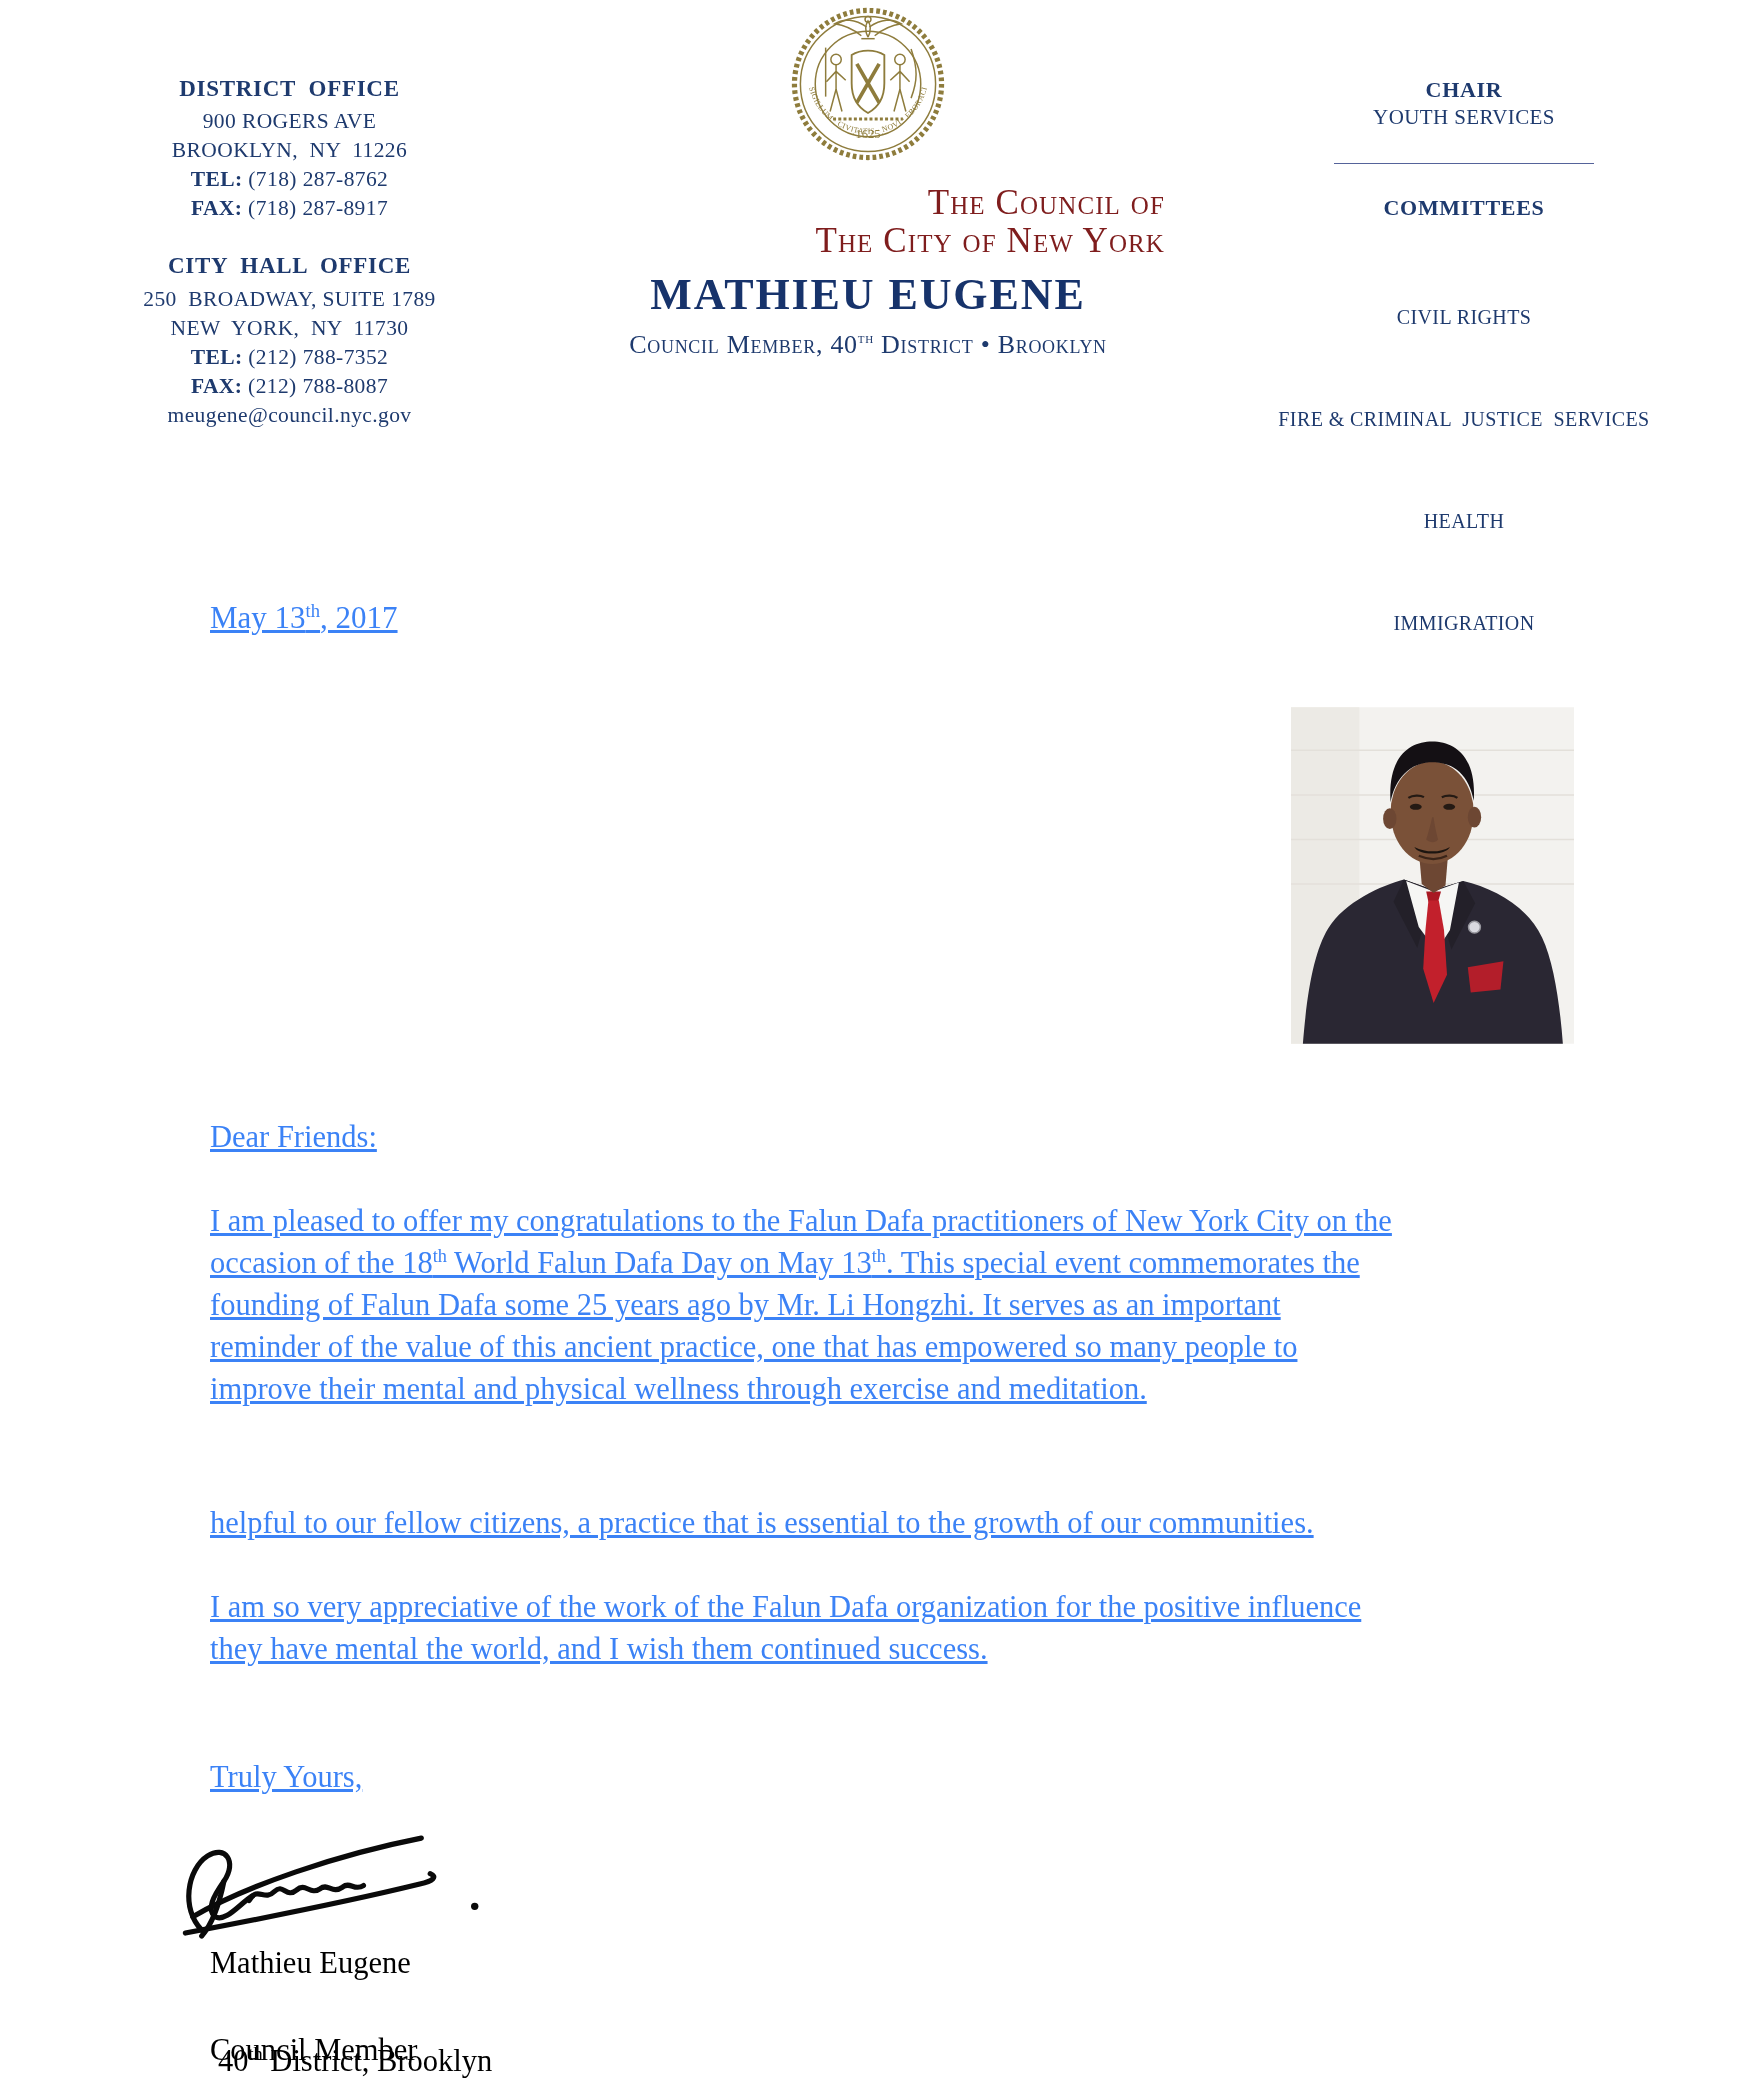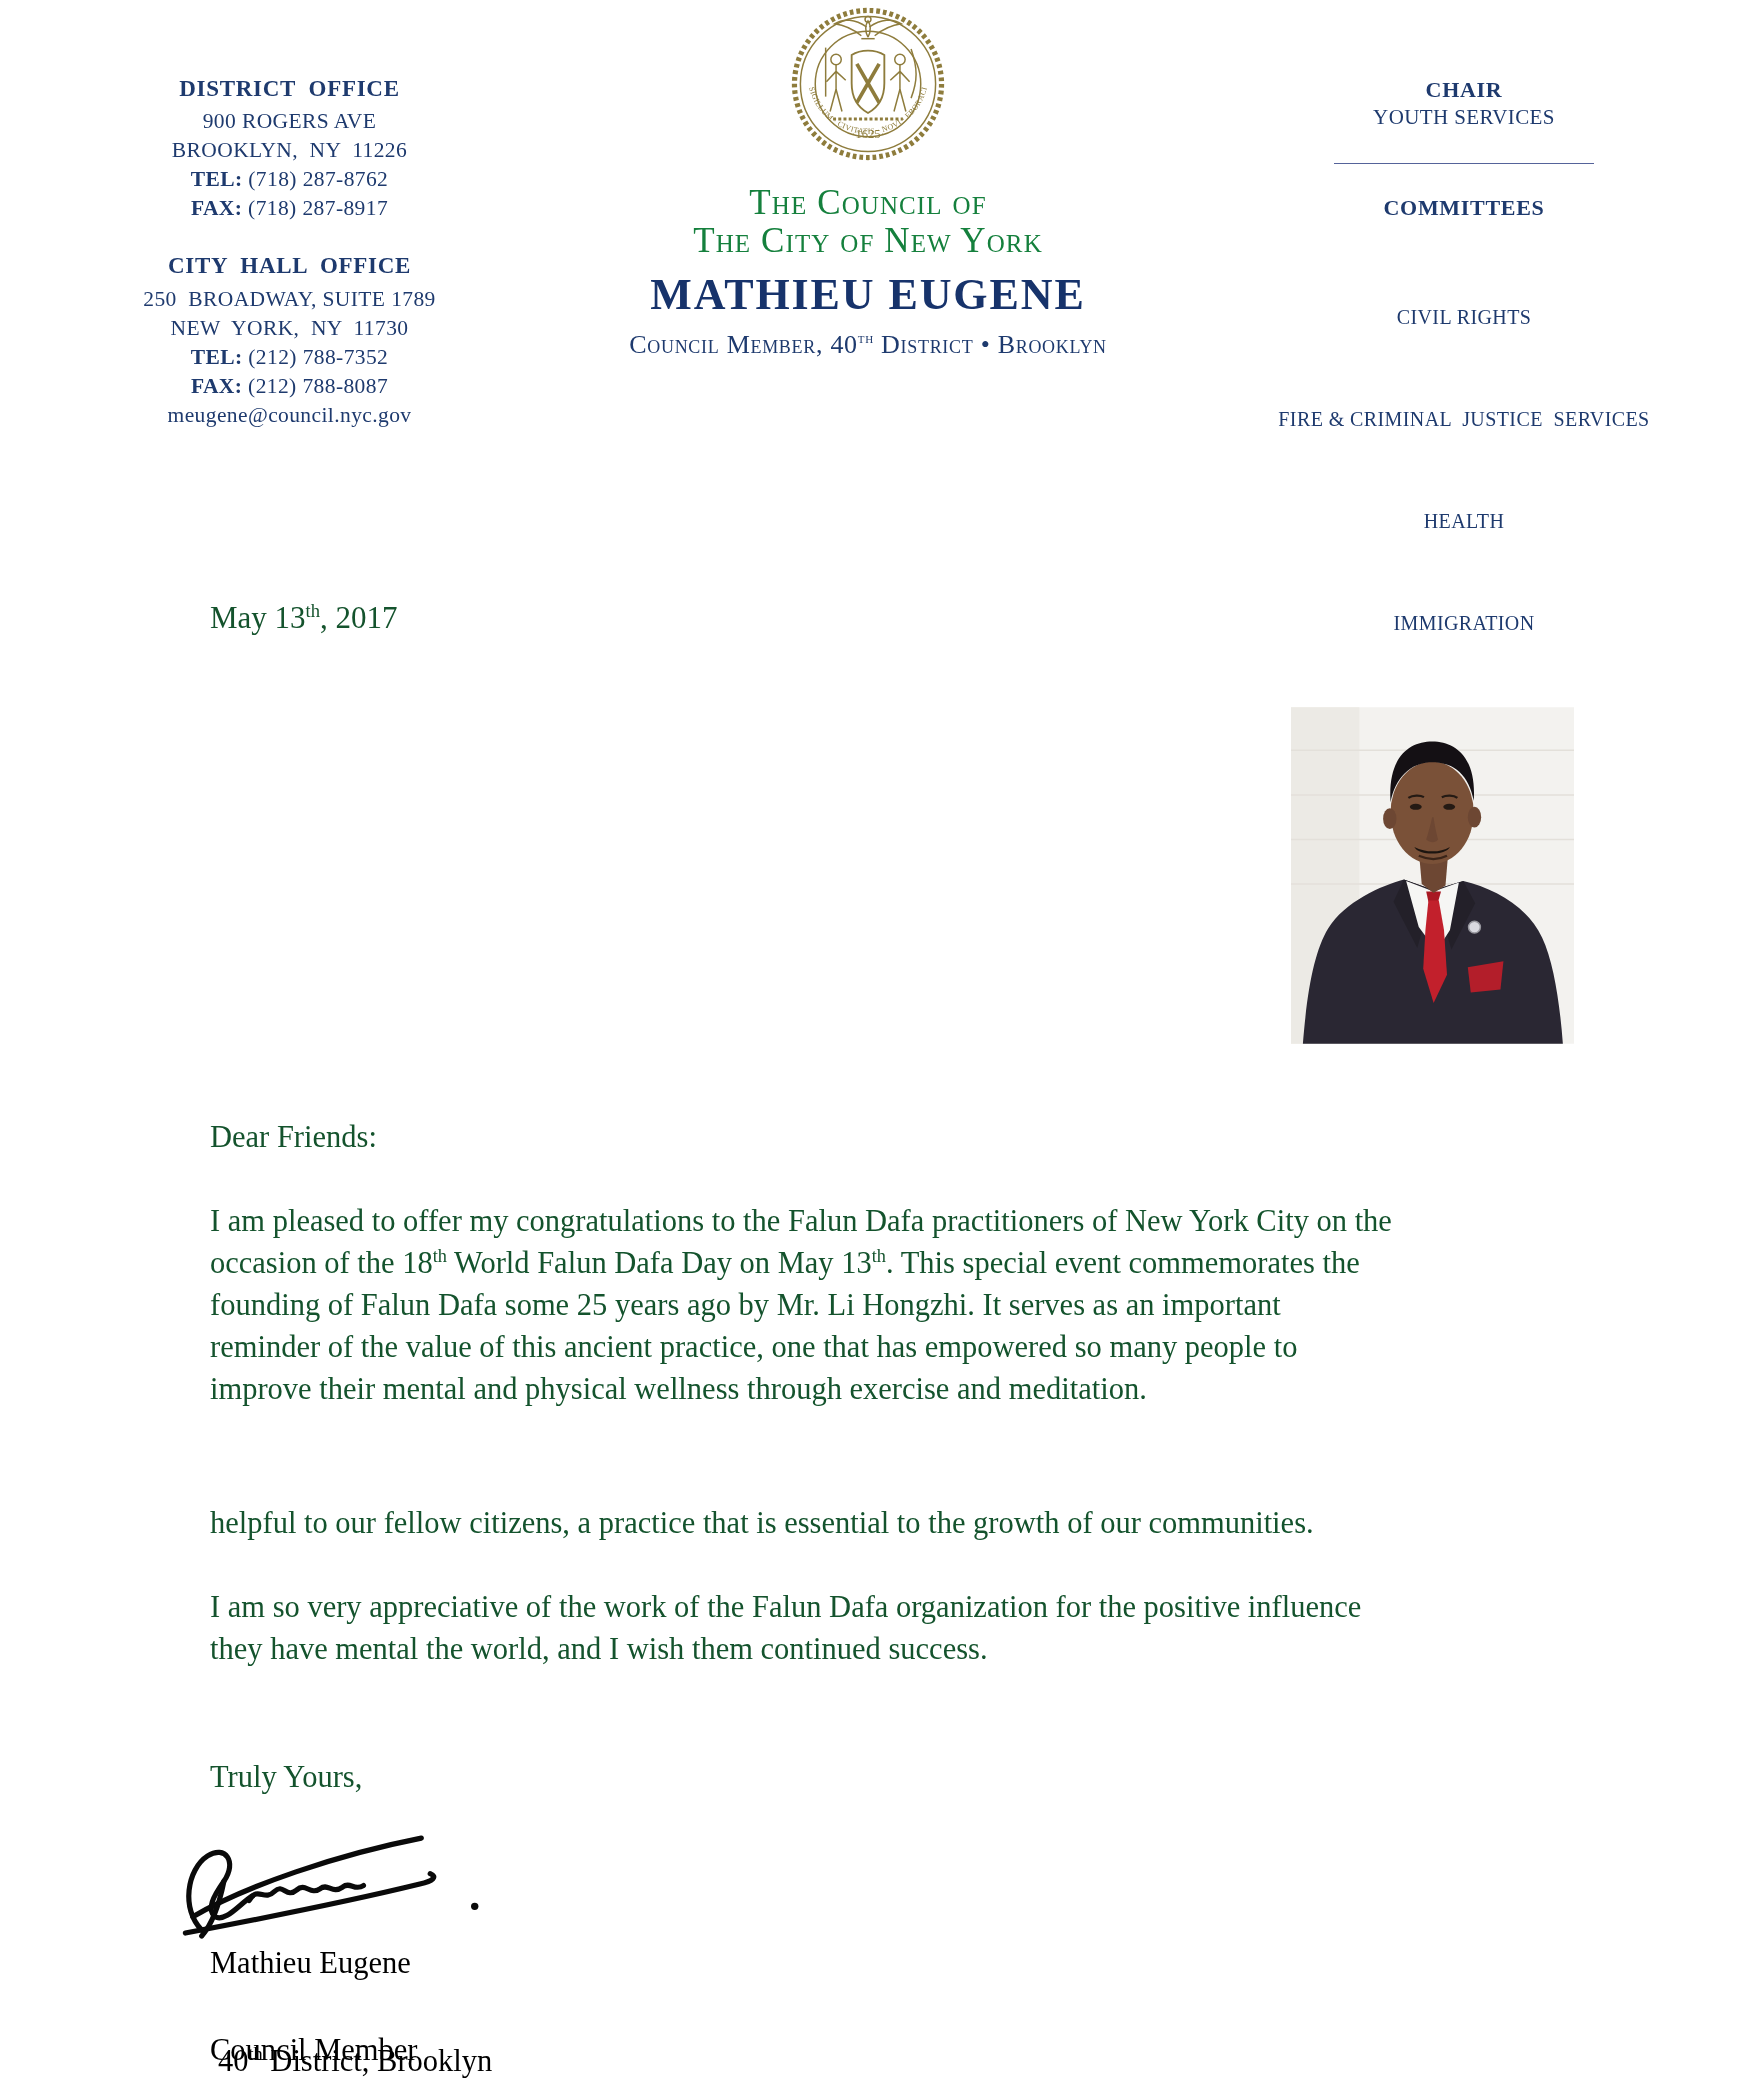--- a/index.html
+++ b/index.html
@@ -13,28 +13,28 @@
   
   .lh-col{position:absolute;text-align:center;color:#1e3a6e;letter-spacing:0.4px;}
   .lh-title{font-weight:bold;font-size:23px;letter-spacing:0.7px;}
   .lh-lines{font-size:21.5px;line-height:29px;}
   .rh-items{font-size:20px;line-height:34px;letter-spacing:0.4px;}
   .rh-divider{position:absolute;height:0;border-top:1.5px solid #55639a;}
 
   
   .center-head{position:absolute;left:571px;top:0;width:594px;text-align:center;}
   .org-line{position:absolute;width:100%;font-variant:small-caps;font-size:35px;
-            letter-spacing:1.1px;color:#15803d;}
+            letter-spacing:1.1px;color:#7f1d1d;text-align:right;}
   .member-name{position:absolute;width:100%;font-size:44px;font-weight:bold;
                letter-spacing:1.9px;color:#17336b;}
   .member-line{position:absolute;width:100%;font-variant:small-caps;font-size:26px;
                letter-spacing:0.7px;color:#1e3a6e;}
 
   
-  .body-text{font-size:30.5px;line-height:42px;color:#14532d;}
+  .body-text{font-size:30.5px;line-height:42px;color:#3b82f6;text-decoration:underline;}
   .sig-line{font-size:30.5px;line-height:39px;color:#000;}
 </style>
 </head>
 <body>
 
 <div class="page">
 
   <div class="lh-col" style="left:104px;top:0;width:371px;">
     <div class="abs lh-title pre" style="top:76px;left:0;width:100%;">DISTRICT  OFFICE</div>
     <div class="abs lh-lines pre" style="top:107px;left:0;width:100%;"><span>900 ROGERS AVE</span><br><span>BROOKLYN,  NY  11226</span><br><b>TEL:</b><span> (718) 287-8762</span><br><b>FAX:</b><span> (718) 287-8917</span></div>

